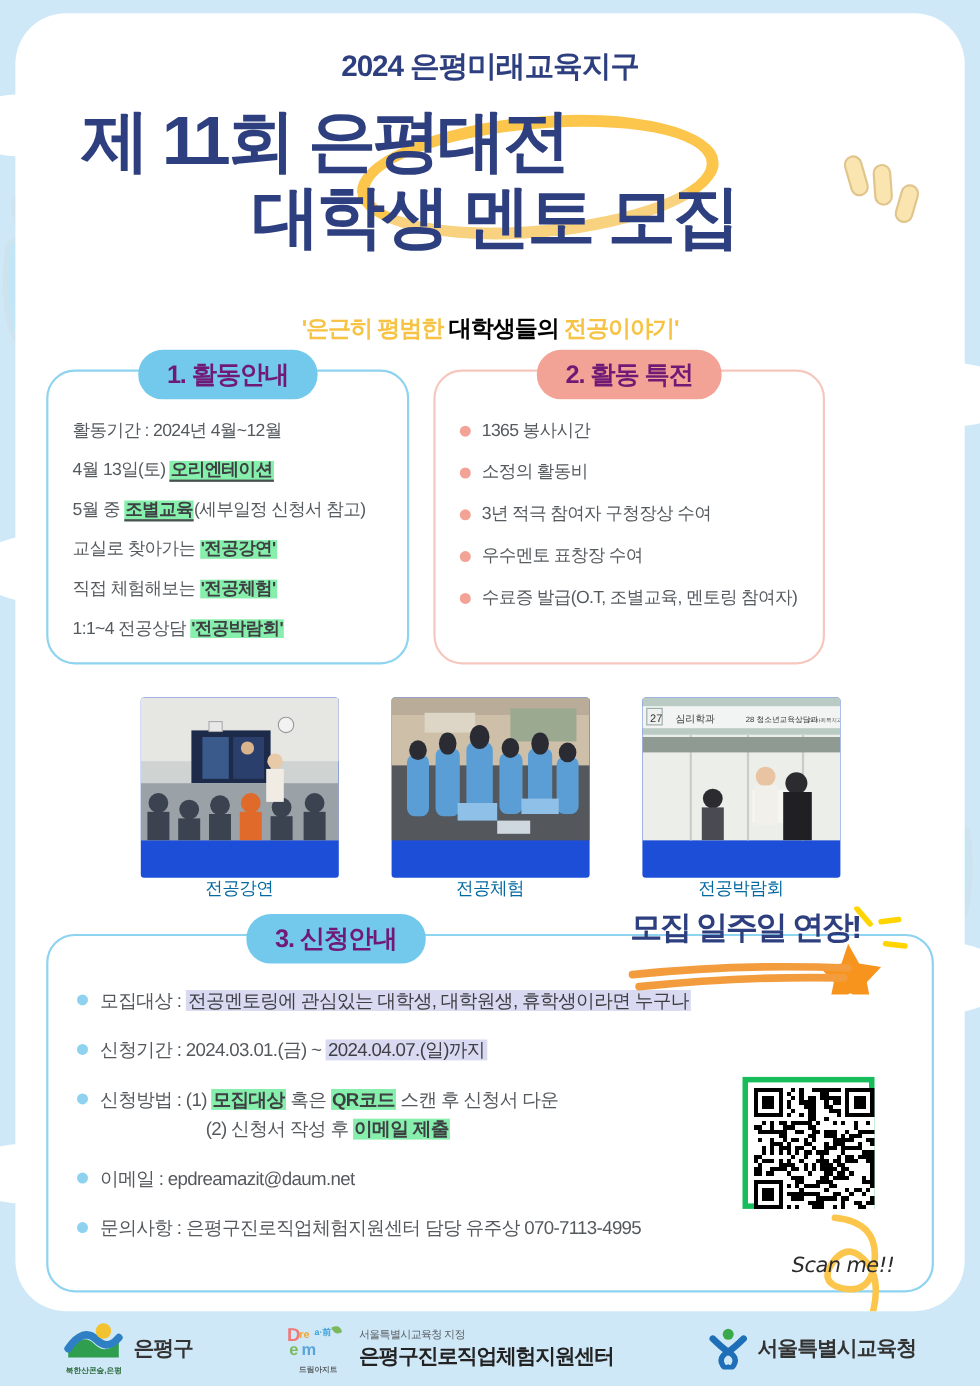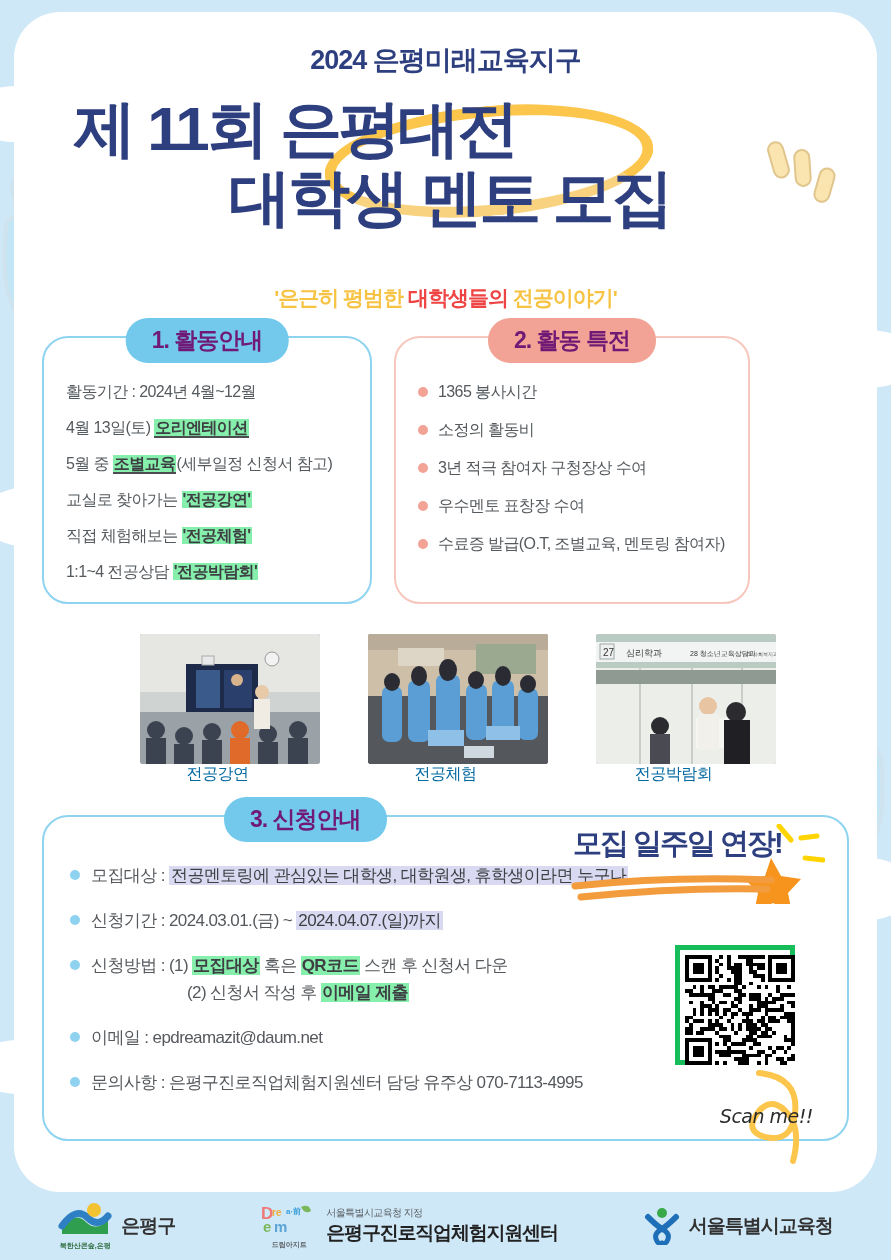--- a/index.html
+++ b/index.html
@@ -50,21 +50,21 @@
     border:11px solid #fbc64b; border-radius:50%;
     transform:rotate(-5deg); z-index:1;
     border-left-color:#fbc64b; border-bottom-color:#f8d27e;
   }
   .dashes { position:absolute; right:30px; top:40px; width:80px; height:100px; z-index:2; }
   .tagline {
     text-align:center; margin-top:12px;
     font-size:21px; font-weight:bold; letter-spacing:-1px;
   }
   .tg-yellow { color:#f6c344; }
-  .tg-blue { color:#ef4444; }
+  .tg-blue { color:#000000; }
 
   
   .cards { display:flex; gap:22px; padding:0 28px; margin-top:24px; }
   .card { position:relative; border-radius:26px; padding:44px 18px 20px 22px; }
   .card-1 { width:330px; border:2px solid #8ed3f0; min-height:245px; }
   .card-2 { width:356px; border:2px solid #f6c7bd; min-height:248px; }
   .card-hd {
     position:absolute; top:-20px; left:50%; transform:translateX(-50%);
     padding:7px 26px; border-radius:22px;
     font-size:23px; font-weight:bold; color:#701a75; white-space:nowrap;
@@ -80,22 +80,22 @@
 
   .blist .row { display:flex; align-items:flex-start; gap:10px; margin-bottom:18px; }
   .dot { width:10px; height:10px; border-radius:50%; flex:0 0 auto; margin-top:5px; }
   .dot-pink { background:#f3a396; }
   .dot-blue { background:#8ed2f0; }
 
   
   .photos { display:flex; justify-content:center; gap:48px; margin-top:30px; }
   .photo-col { width:180px; text-align:center; }
   .photo {
-    width:180px; height:130px; border-radius:3px; overflow:hidden;
-    position:relative; background:#a21caf;margin-left:12px;
+    width:180px; height:164px; border-radius:3px; overflow:hidden;
+    position:relative; background:#1d4ed8;
   }
   .cap { font-size:16px; color:#0369a1; letter-spacing:-.5px; }
 
   
   .ext-banner {
     position:absolute; right:52px; top:812px; z-index:40; width:260px; height:80px;
   }
   .ext-text {
     font-size:29px; font-weight:bold; color:#2e3f7f; letter-spacing:-2px;
     position:relative; z-index:3; text-align:left; padding-left:8px;

